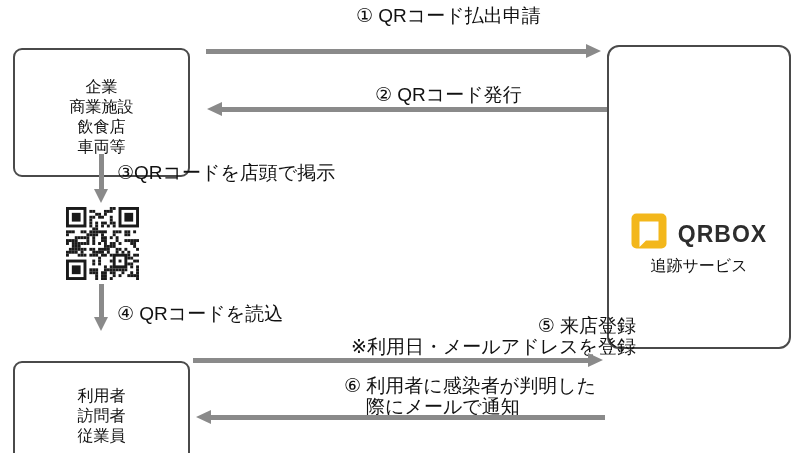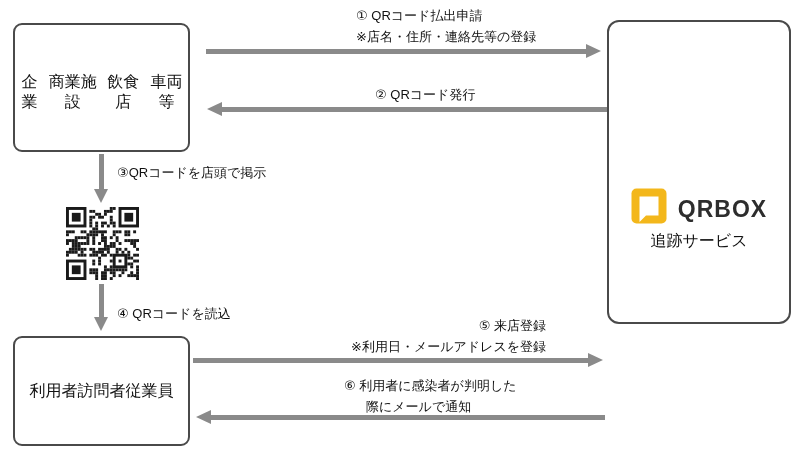--- a/index.html
+++ b/index.html
@@ -3,35 +3,35 @@
 <meta charset="utf-8">
 <style>
   html,body{margin:0;padding:0;background:#fff;}
   .canvas{
     position:relative;width:800px;height:453px;background:#ffffff;overflow:hidden;
     font-family:"Liberation Sans","DejaVu Sans",sans-serif;color:var(--text,#111);
   }
   .box{
     position:absolute;box-sizing:border-box;background:#fff;
     border:2px solid var(--box-border,#4a4a4a);border-radius:9px;
-    display:flex;align-items:center;justify-content:center;
-    text-align:center;font-size:16px;line-height:20px;font-weight:500;
+    display:flex;flex-direction:column;align-items:center;justify-content:center;
+    text-align:center;font-size:16px;line-height:20px;font-weight:500;margin-top:25px;
   }
   .box-providers{left:13px;top:23px;width:177px;height:129px;padding-top:8px;}
   .box-users{left:13px;top:336px;width:177px;height:110px;align-items:center;}
   .box-service{left:607px;top:20px;width:184px;height:304px;border-radius:12px;}
   .logo-row{
     position:absolute;left:0;right:0;top:166px;
     display:flex;align-items:center;justify-content:center;gap:11px;
   }
   .brand-text{font-size:23px;font-weight:800;letter-spacing:1px;color:#2d2d2d;}
   .logo-yellow{fill:var(--logo-yellow,#F3B71B);}
   .service-lines{position:absolute;left:0;right:0;top:209px;text-align:center;
     font-size:16px;line-height:20px;font-weight:500;}
-  .lbl{position:absolute;font-size:13px;line-height:21px;white-space:nowrap;font-weight:400;}
+  .lbl{position:absolute;font-size:19px;line-height:21px;white-space:nowrap;font-weight:400;}
   .shaft-h{position:absolute;height:5px;background:var(--arrow-gray,#8a8a8a);}
   .shaft-v{position:absolute;width:5px;background:var(--arrow-gray,#8a8a8a);}
   .head-right{position:absolute;width:0;height:0;
     border-top:7px solid transparent;border-bottom:7px solid transparent;
     border-left:15px solid var(--arrow-gray,#8a8a8a);}
   .head-left{position:absolute;width:0;height:0;
     border-top:7px solid transparent;border-bottom:7px solid transparent;
     border-right:15px solid var(--arrow-gray,#8a8a8a);}
   .head-down{position:absolute;width:0;height:0;
     border-left:7px solid transparent;border-right:7px solid transparent;
@@ -67,21 +67,20 @@
       </span>
       <span class="brand-text">QRBOX</span>
     </div>
     <div class="service-lines">
       <div>追跡サービス</div>
     </div>
   </div>
 
   <div class="lbl" style="left:356px;top:5px;">
     <div>① QRコード払出申請</div>
-    <div>※店名・住所・連絡先等の登録</div>
   </div>
   <div class="lbl" style="left:117px;top:162px;">③QRコードを店頭で掲示</div>
   <div class="lbl" style="left:375px;top:84px;">② QRコード発行</div>
   <div class="lbl" style="left:117px;top:303px;">④ QRコードを読込</div>
   <div class="lbl" style="left:351px;top:315px;text-align:right;">
     <div>⑤ 来店登録</div>
     <div>※利用日・メールアドレスを登録</div>
   </div>
   <div class="lbl" style="left:344px;top:375px;">
     <div>⑥ 利用者に感染者が判明した</div>

